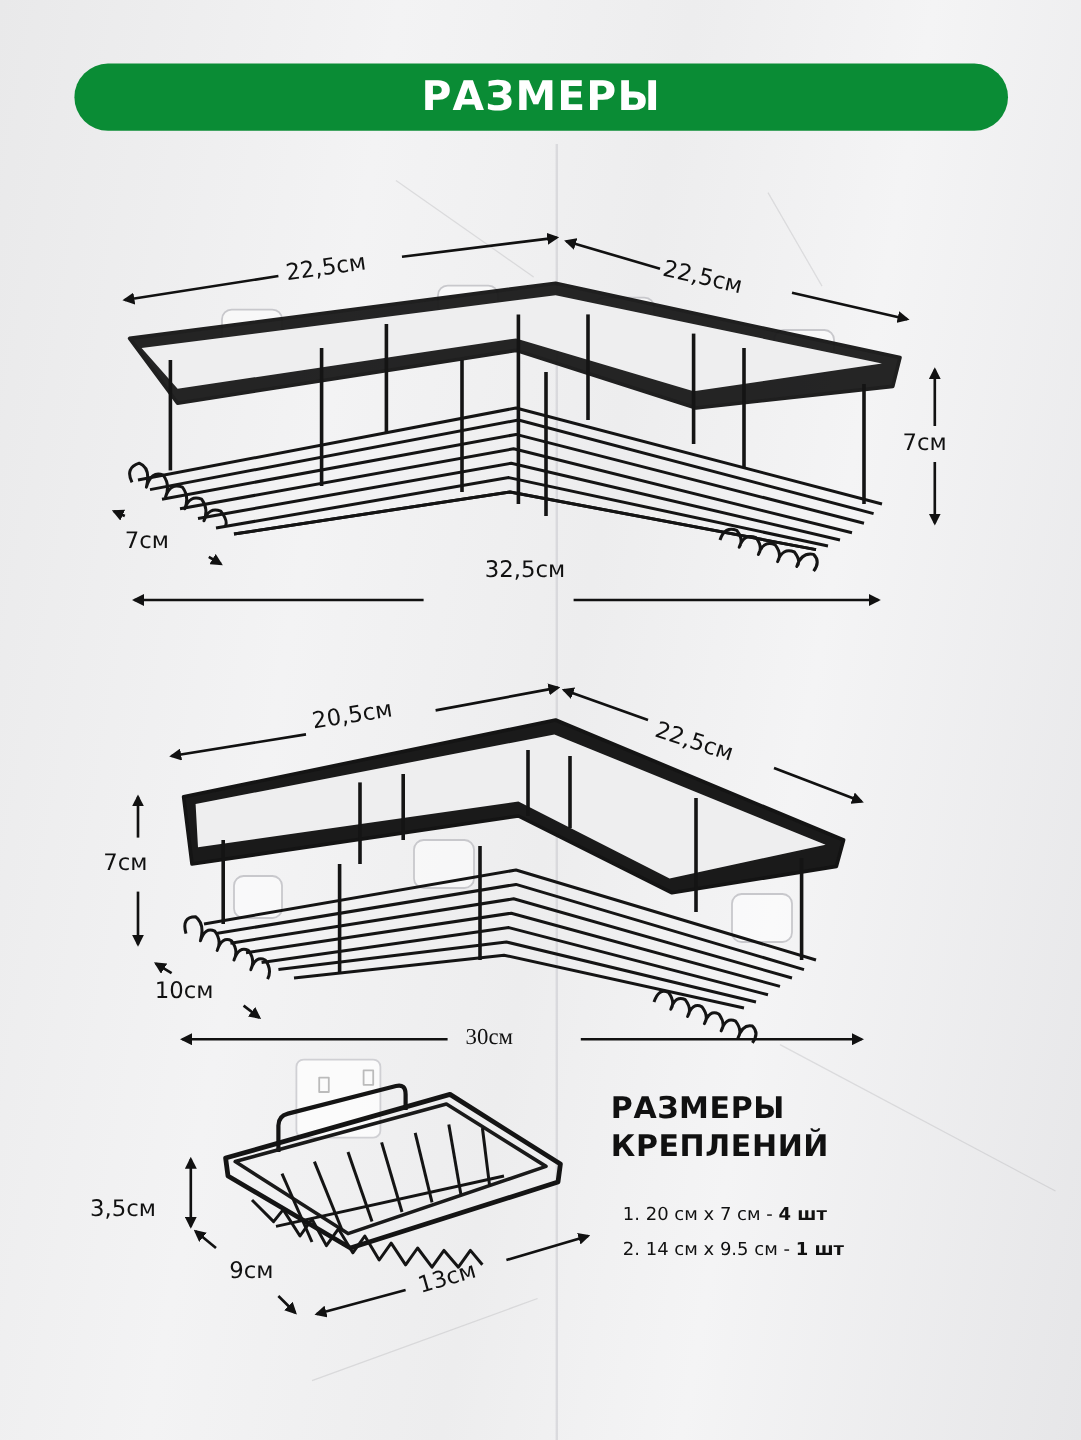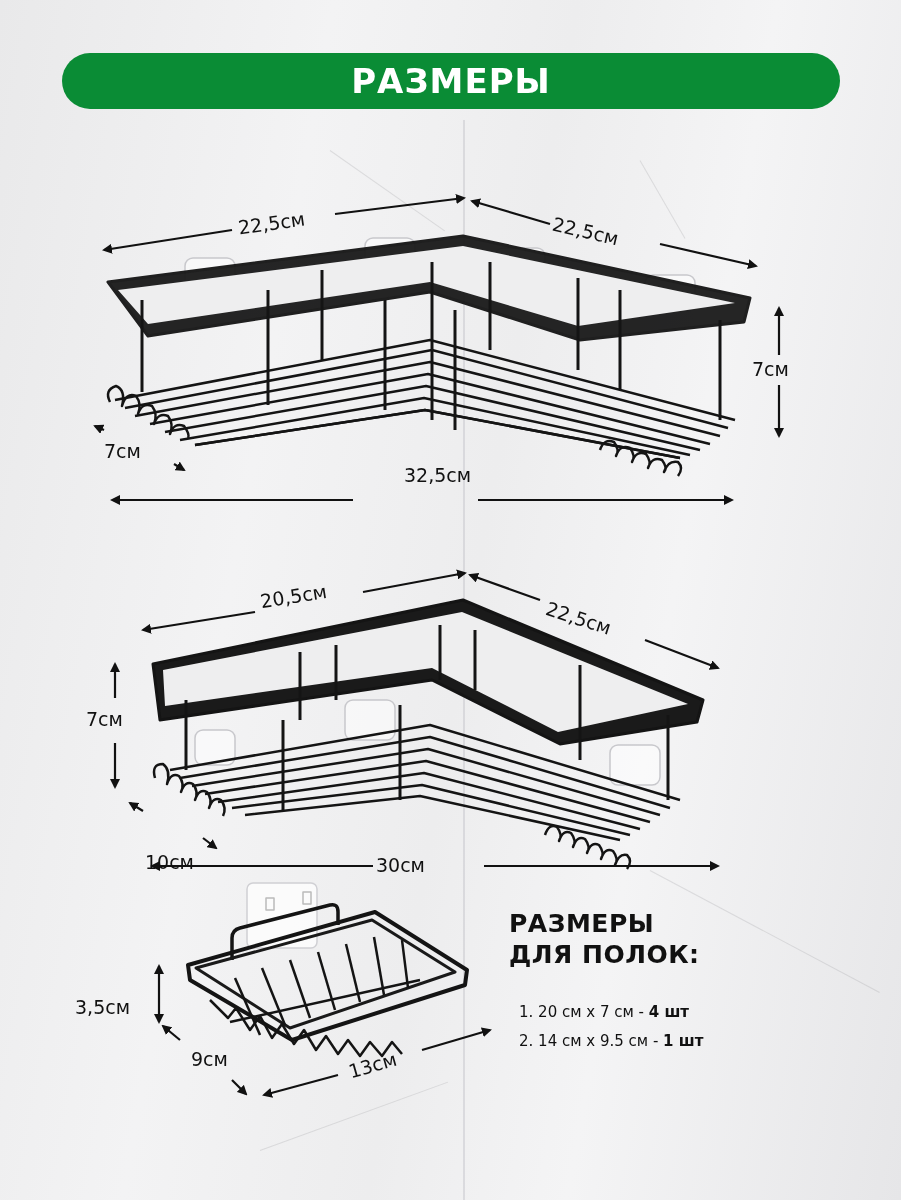--- a/index.html
+++ b/index.html
@@ -169,29 +169,29 @@
 
 <div class="dim" style="left:238px;top:212px;transform:rotate(-8deg);">22,5см</div>
 <div class="dim" style="left:552px;top:220px;transform:rotate(13deg);">22,5см</div>
 <div class="dim" style="left:752px;top:358px;">7см</div>
 <div class="dim" style="left:104px;top:440px;">7см</div>
 <div class="dim" style="left:371px;top:464px;margin-left:33px;">32,5см</div>
 
 <div class="dim" style="left:260px;top:585px;transform:rotate(-9deg);">20,5см</div>
 <div class="dim" style="left:545px;top:607px;transform:rotate(18deg);">22,5см</div>
 <div class="dim" style="left:86px;top:708px;">7см</div>
-<div class="dim" style="left:129px;top:851px;margin-left:16px;">10см</div>
-<div class="dim" style="left:376px;top:854px;">30см</div>
+<div class="dim" style="left:129px;top:815px;">10см</div>
+<div class="dim" style="left:388px;top:854px;font-family:Liberation Serif, serif;">30см</div>
 
 <div class="dim" style="left:75px;top:996px;">3,5см</div>
 <div class="dim" style="left:175px;top:1048px;margin-left:16px;">9см</div>
 <div class="dim" style="left:348px;top:1054px;transform:rotate(-16deg);">13см</div>
 
 <div class="info">
   <div class="info-title">
     <div>РАЗМЕРЫ</div>
-    <div>ДЛЯ ПОЛОК:</div>
+    <div>КРЕПЛЕНИЙ</div>
   </div>
   <div class="info-list">
     <div class="row"><span>1.</span> <span>20 см х 7 см - </span><b>4 шт</b></div>
     <div class="row"><span>2.</span> <span>14 см х 9.5 см - </span><b>1 шт</b></div>
   </div>
 </div>
 
 </body></html>

